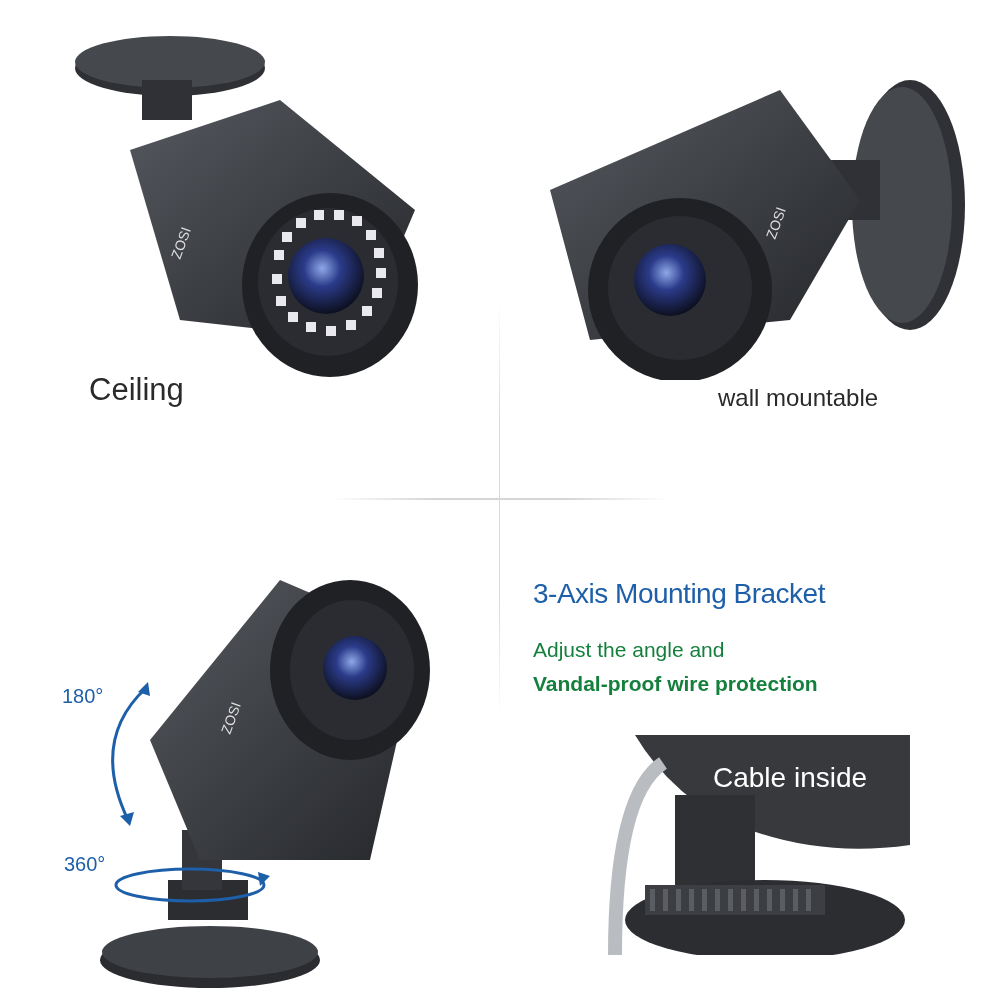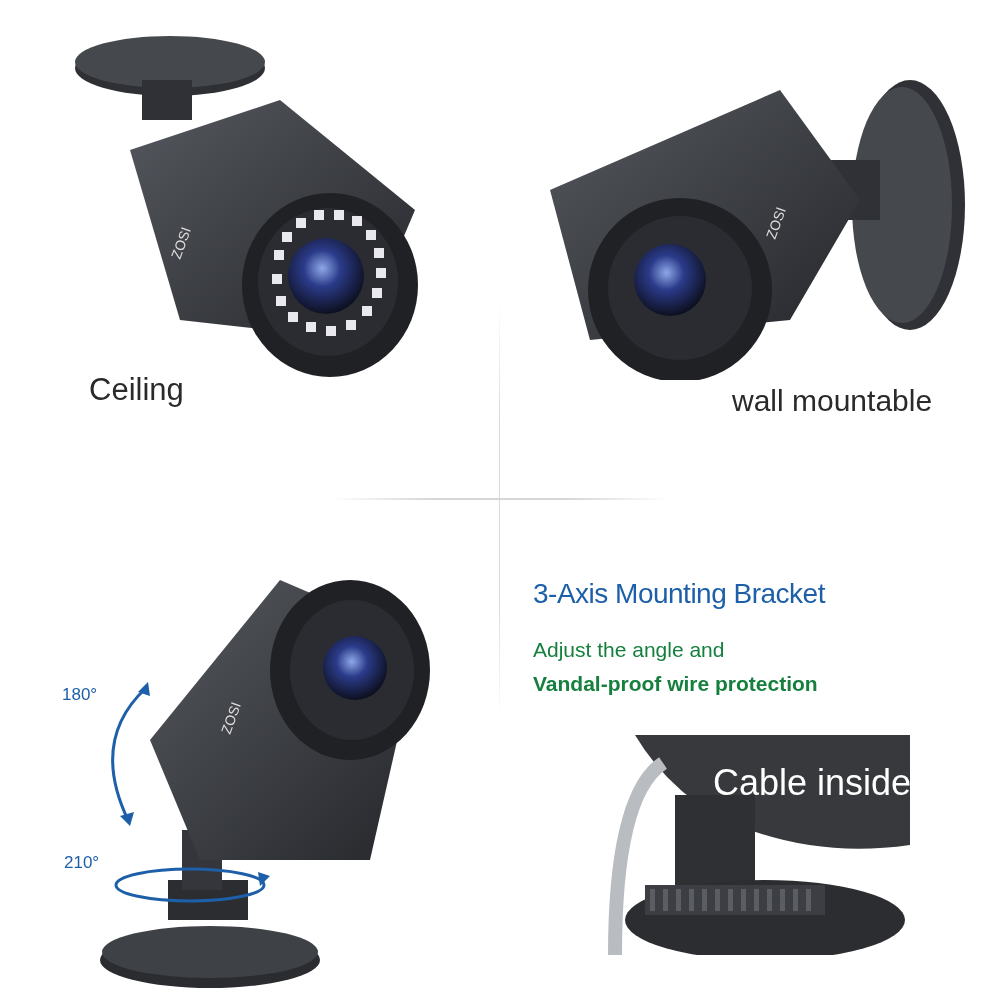--- a/index.html
+++ b/index.html
@@ -3,21 +3,21 @@
 <meta charset="utf-8">
 <style>
   html,body{margin:0;padding:0;background:#fff;}
   body{width:1000px;height:1000px;position:relative;overflow:hidden;font-family:"Liberation Sans",sans-serif;}
   .abs{position:absolute;}
   .label{color:#2a2a2a;font-weight:300;}
   .divider-v{left:499px;top:300px;width:1px;height:420px;background:linear-gradient(#fff,#d9d9d9 30%,#d9d9d9 70%,#fff);}
   .divider-h{left:330px;top:498px;width:340px;height:2px;background:linear-gradient(90deg,#fff,#d6d6d6 30%,#d6d6d6 70%,#fff);}
   .title{color:#1d5fa8;font-size:28px;letter-spacing:-0.5px;}
   .sub{color:#15803d;font-size:21px;}
-  .blue-label{color:#1d5fa8;font-size:17px;}
+  .blue-label{color:#1d5fa8;font-size:20px;}
   svg{display:block;}
 </style>
 </head>
 <body>
 
 <div class="abs" style="left:60px;top:20px;width:380px;height:370px;">
   <svg width="380" height="370" viewBox="0 0 380 370">
     <defs>
       <radialGradient id="lens" cx="45%" cy="40%" r="60%">
         <stop offset="0" stop-color="#8fa8e8"></stop>
@@ -65,21 +65,21 @@
     <ellipse cx="380" cy="165" rx="55" ry="125" fill="#2f3136"></ellipse>
     <ellipse cx="372" cy="165" rx="50" ry="118" fill="#45484d"></ellipse>
     <rect x="300" y="120" width="50" height="60" fill="#2f3136"></rect>
     <path d="M20 150 L250 50 L330 160 L260 280 L60 300 Z" fill="url(#body)"></path>
     <ellipse cx="150" cy="250" rx="92" ry="92" fill="#1f2125"></ellipse>
     <ellipse cx="150" cy="248" rx="72" ry="72" fill="#2a2c31"></ellipse>
     <circle cx="140" cy="240" r="36" fill="url(#lens)"></circle>
     <text x="245" y="200" fill="#ddd" font-size="14" font-family="Liberation Sans, sans-serif" transform="rotate(-70 245 200)">ZOSI</text>
   </svg>
 </div>
-<div class="abs label" style="left:718px;top:384px;font-size:30px;margin-left:14px;">wall mountable</div>
+<div class="abs label" style="left:718px;top:384px;font-size:24px;">wall mountable</div>
 
 <div class="abs divider-v"></div>
 <div class="abs divider-h"></div>
 
 <div class="abs" style="left:90px;top:560px;width:360px;height:430px;">
   <svg width="360" height="430" viewBox="0 0 360 430">
     <ellipse cx="120" cy="400" rx="110" ry="28" fill="#2a2c30"></ellipse>
     <ellipse cx="120" cy="392" rx="108" ry="26" fill="#3e4146"></ellipse>
     <rect x="78" y="320" width="80" height="40" fill="#2b2d31"></rect>
     <rect x="92" y="270" width="40" height="60" fill="#34363b"></rect>
@@ -98,21 +98,21 @@
     <polygon points="40,146 30,136 44,132" fill="#1d5fa8"></polygon>
   </svg>
 </div>
 <div class="abs" style="left:110px;top:860px;width:170px;height:50px;">
   <svg width="170" height="50" viewBox="0 0 170 50">
     <ellipse cx="80" cy="25" rx="74" ry="16" stroke="#1d5fa8" stroke-width="3" fill="none"></ellipse>
     <polygon points="160,16 148,12 150,26" fill="#1d5fa8"></polygon>
   </svg>
 </div>
 <div class="abs blue-label" style="left:62px;top:685px;">180°</div>
-<div class="abs blue-label" style="left:64px;top:853px;">210°</div>
+<div class="abs blue-label" style="left:64px;top:853px;">360°</div>
 
 <div class="abs title" style="left:533px;top:578px;">3-Axis Mounting Bracket</div>
 <div class="abs sub" style="left:533px;top:638px;">Adjust the angle and</div>
 <div class="abs sub" style="left:533px;top:672px;font-weight:bold;">Vandal-proof  wire protection</div>
 
 <div class="abs" style="left:605px;top:735px;width:305px;height:220px;overflow:hidden;">
   <svg width="305" height="220" viewBox="0 0 305 220">
     <rect width="305" height="220" fill="#fff"></rect>
     <path d="M30 0 L305 0 L305 110 Q200 125 110 80 Q60 50 30 0 Z" fill="#38393d"></path>
     <path d="M58 28 Q10 60 10 220" stroke="#b9bcc0" stroke-width="14" fill="none"></path>
@@ -129,13 +129,13 @@
       <rect x="123" y="154" width="5" height="22"></rect>
         <rect x="136" y="154" width="5" height="22"></rect>
       <rect x="149" y="154" width="5" height="22"></rect>
         <rect x="162" y="154" width="5" height="22"></rect>
       <rect x="175" y="154" width="5" height="22"></rect>
         <rect x="188" y="154" width="5" height="22"></rect>
       <rect x="201" y="154" width="5" height="22"></rect>
     </g>
   </svg>
 </div>
-<div class="abs" style="left:713px;top:762px;color:#fff;font-size:36px;">Cable inside</div>
+<div class="abs" style="left:713px;top:762px;color:#fff;font-size:28px;">Cable inside</div>
 
 </body></html>

